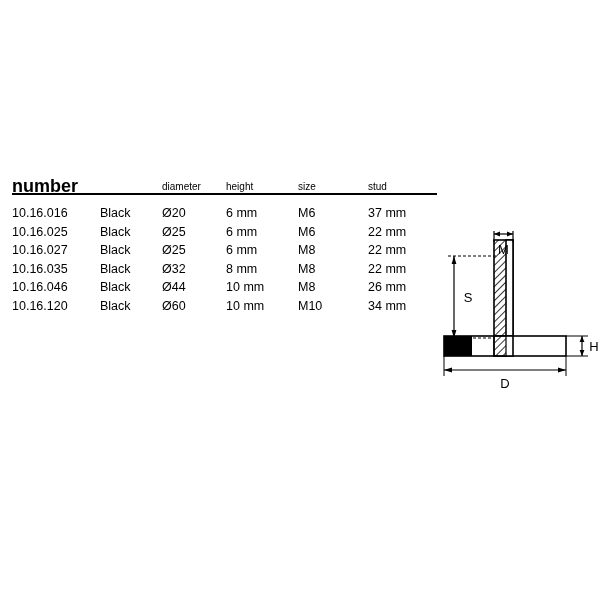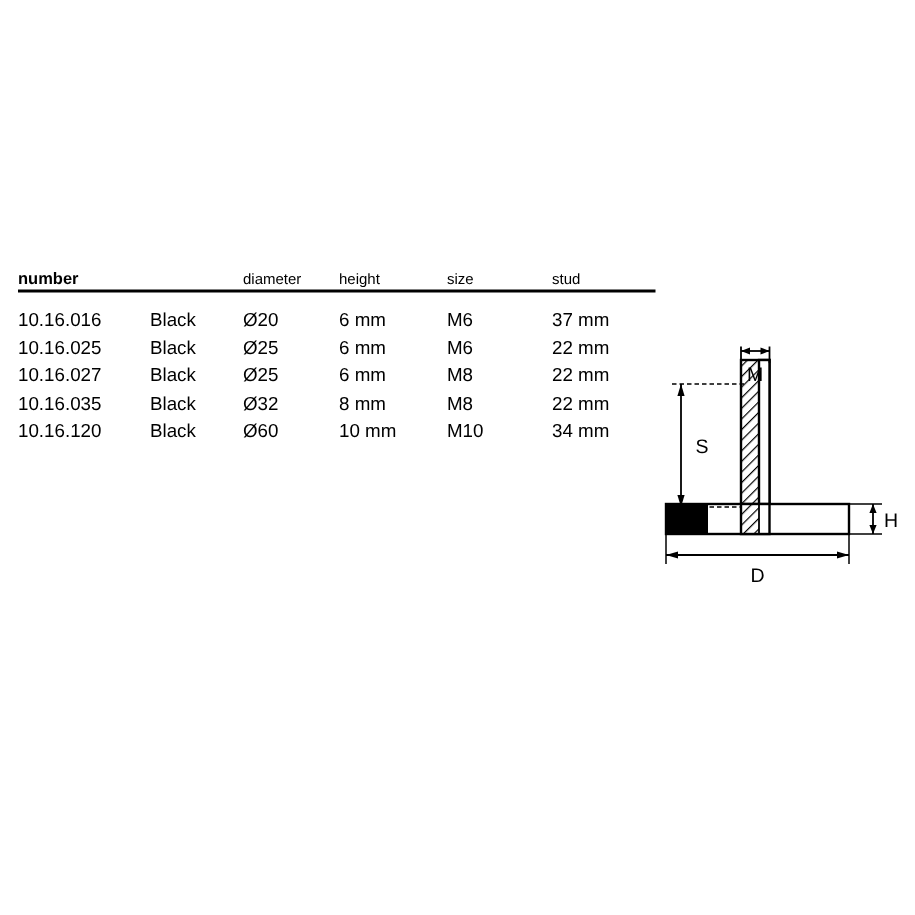--- a/index.html
+++ b/index.html
@@ -53,21 +53,21 @@
     font-size: 20px;
     font-weight: bold;
     line-height: 20px;
   }
   .hdr-sub td {
     font-size: 10px;
     line-height: 13px;
     padding-bottom: 2px;
   }
   .hdr-sub td.item-wrap {
-    font-size: 11px;
+    font-size: 18px;
     font-weight: bold;
     line-height: 13px;
     margin-left: 36px;
   }
 
   .rule-row td {
     padding: 0;
   }
   .rule {
     border-bottom: 2.2px solid #000;
@@ -161,20 +161,28 @@
         </tr>
         <tr class="data-row">
           <td>10.16.035</td>
           <td>Black</td>
           <td>Ø32</td>
           <td>8 mm</td>
           <td>M8</td>
           <td>22 mm</td>
         </tr>
         <tr class="data-row">
+          <td>10.16.046</td>
+          <td>Black</td>
+          <td>Ø44</td>
+          <td>10 mm</td>
+          <td>M8</td>
+          <td>26 mm</td>
+        </tr>
+        <tr class="data-row">
           <td>10.16.120</td>
           <td>Black</td>
           <td>Ø60</td>
           <td>10 mm</td>
           <td>M10</td>
           <td>34 mm</td>
         </tr>
       </tbody>
   </table>
 </div>

